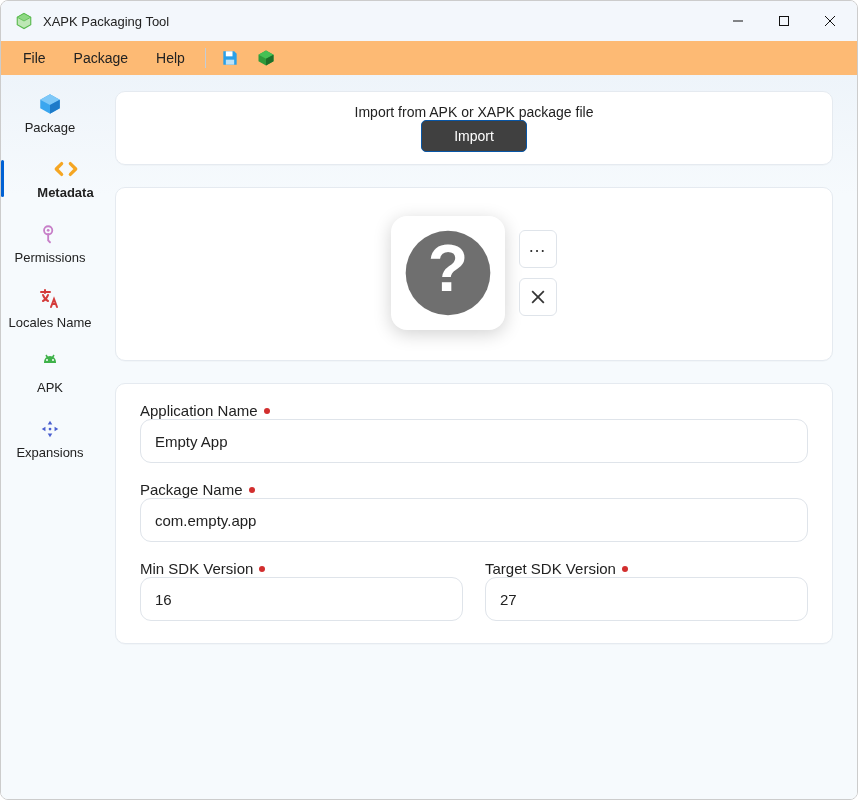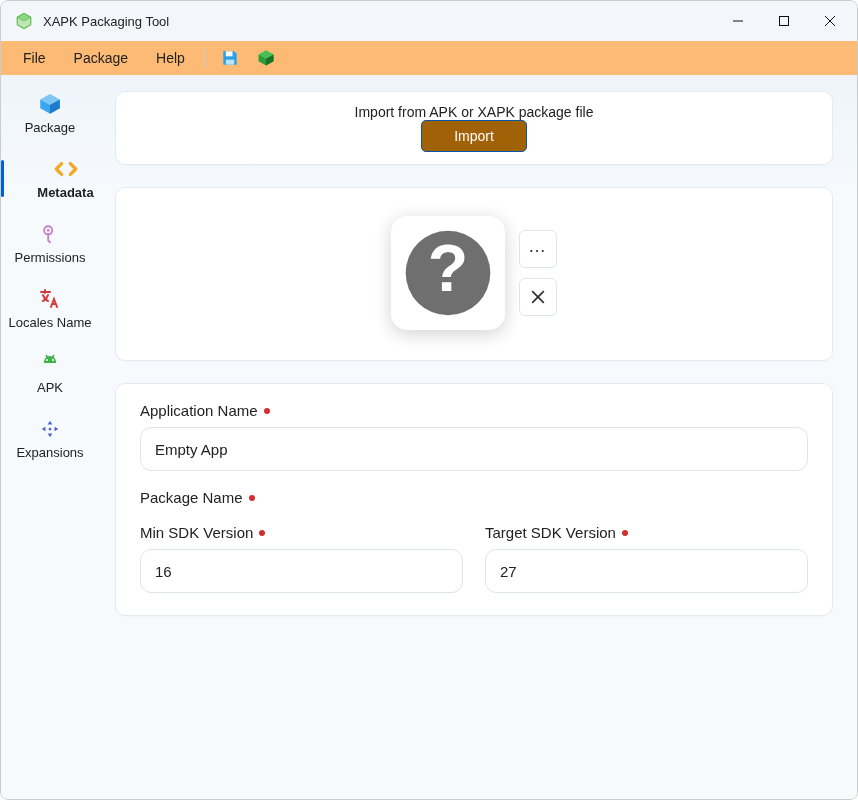--- a/index.html
+++ b/index.html
@@ -104,21 +104,21 @@
     box-shadow: 0 1px 0 rgba(0,0,0,0.02);
   }
   .import-card {
     display: flex;
     align-items: center;
     padding: 12px 16px;
     flex-direction: column;
   }
   .import-text { font-size: 14px; color: #222; }
   .btn {
-    background: #a16207;
+    background: #404040;
     color: #fff;
     border: 1px solid #0856a6;
     border-radius: 5px;
     padding: 7px 32px;
     font-size: 14px;
   }
   .icon-card {
     display: flex;
     align-items: center;
     justify-content: center;
@@ -147,21 +147,21 @@
   .sq-btn svg { width: 14px; height: 14px; }
   .sq-btn.dots { font-size: 18px; letter-spacing: 2px; padding-bottom: 6px; }
   
   .form-card {
     padding: 18px 24px 22px;
     display: flex;
     flex-direction: column;
     gap: 18px;
   }
   .form-row { display: flex; gap: 22px; }
-  .form-field { flex: 1; display: flex; flex-direction: column; gap: 8px; }
+  .form-field { flex: 1; display: flex; flex-direction: column; }
   .form-label {
     font-size: 15px; color: #222;
     display: flex; align-items: center; gap: 6px;
   }
   .req-dot {
     width: 6px; height: 6px; border-radius: 50%;
     background: #d22e2e;
     display: inline-block;
   }
   .text-input {
@@ -325,20 +325,21 @@
           <span>Application Name</span>
           <span class="req-dot"></span>
         </label>
         <input class="text-input" value="Empty App" style="">
       </div>
       <div class="form-field">
         <label class="form-label">
           <span>Package Name</span>
           <span class="req-dot"></span>
         </label>
+        <input class="text-input" value="com.empty.app" style="">
       </div>
       <div class="form-row">
         <div class="form-field">
           <label class="form-label">
             <span>Min SDK Version</span>
             <span class="req-dot"></span>
           </label>
           <input class="text-input" value="16" style="">
         </div>
         <div class="form-field">

